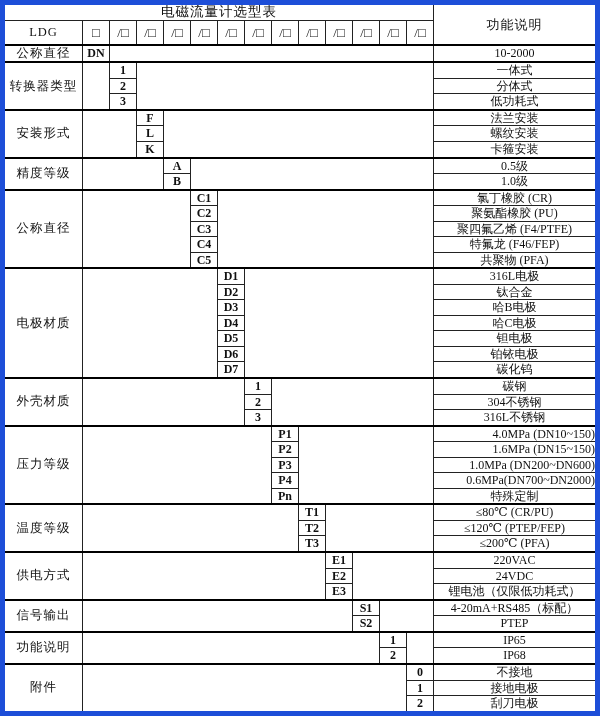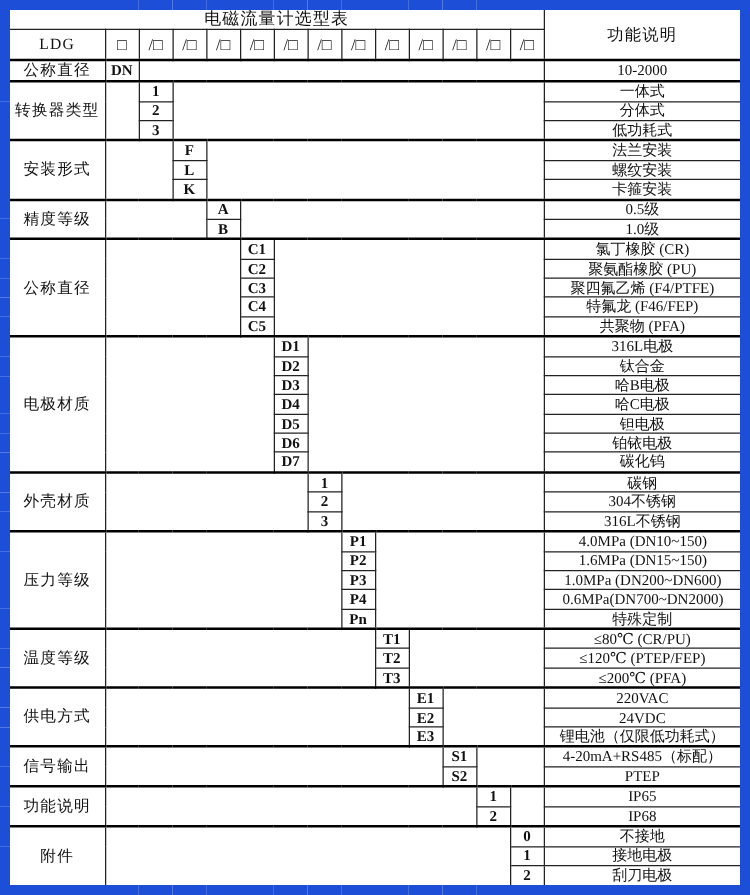--- a/index.html
+++ b/index.html
@@ -1,40 +1,40 @@
 <!DOCTYPE html>
 <html><head>
 <meta charset="utf-8">
 <style>
   html,body{margin:0;padding:0;background:#fff;}
   body{width:600px;font-family:"Liberation Serif","DejaVu Serif",serif;color:#111;}
   table{
     border-collapse:collapse;
     table-layout:fixed;
     width:600px;height:716px;
-    border:8px solid #1d4ed8;
+    border:5px solid #1d4ed8;
     background:#fff;
     font-size:12px;
   }
   td{
     border:1px solid #222;
     padding:0;
     text-align:center;
     vertical-align:middle;
     overflow:hidden;
     white-space:nowrap;
     line-height:1.05;
   }
   td.title-cell{font-size:13.5px;letter-spacing:1px;}
   td.func-header{font-size:13px;letter-spacing:1px;margin-left:46px;}
   td.label{font-size:12.5px;letter-spacing:1px;}
   td.code{font-size:12px;font-family:"Liberation Serif","DejaVu Serif",serif;font-weight:bold;}
   td.box{font-size:13px;padding:1px 0;}
   td.desc{font-size:12px;text-align:center;}
-  td.desc-left{text-align:center;padding-left:1px;}
+  td.desc-left{text-align:right;padding-left:1px;}
   tr.model-row td{height:21px;}
   tr.title-row td{height:15px;}
   td.sec{border-top:2px solid #000;}
 </style>
 </head>
 <body>
 
 <table>
   <colgroup>
     <col style="width:80px">

